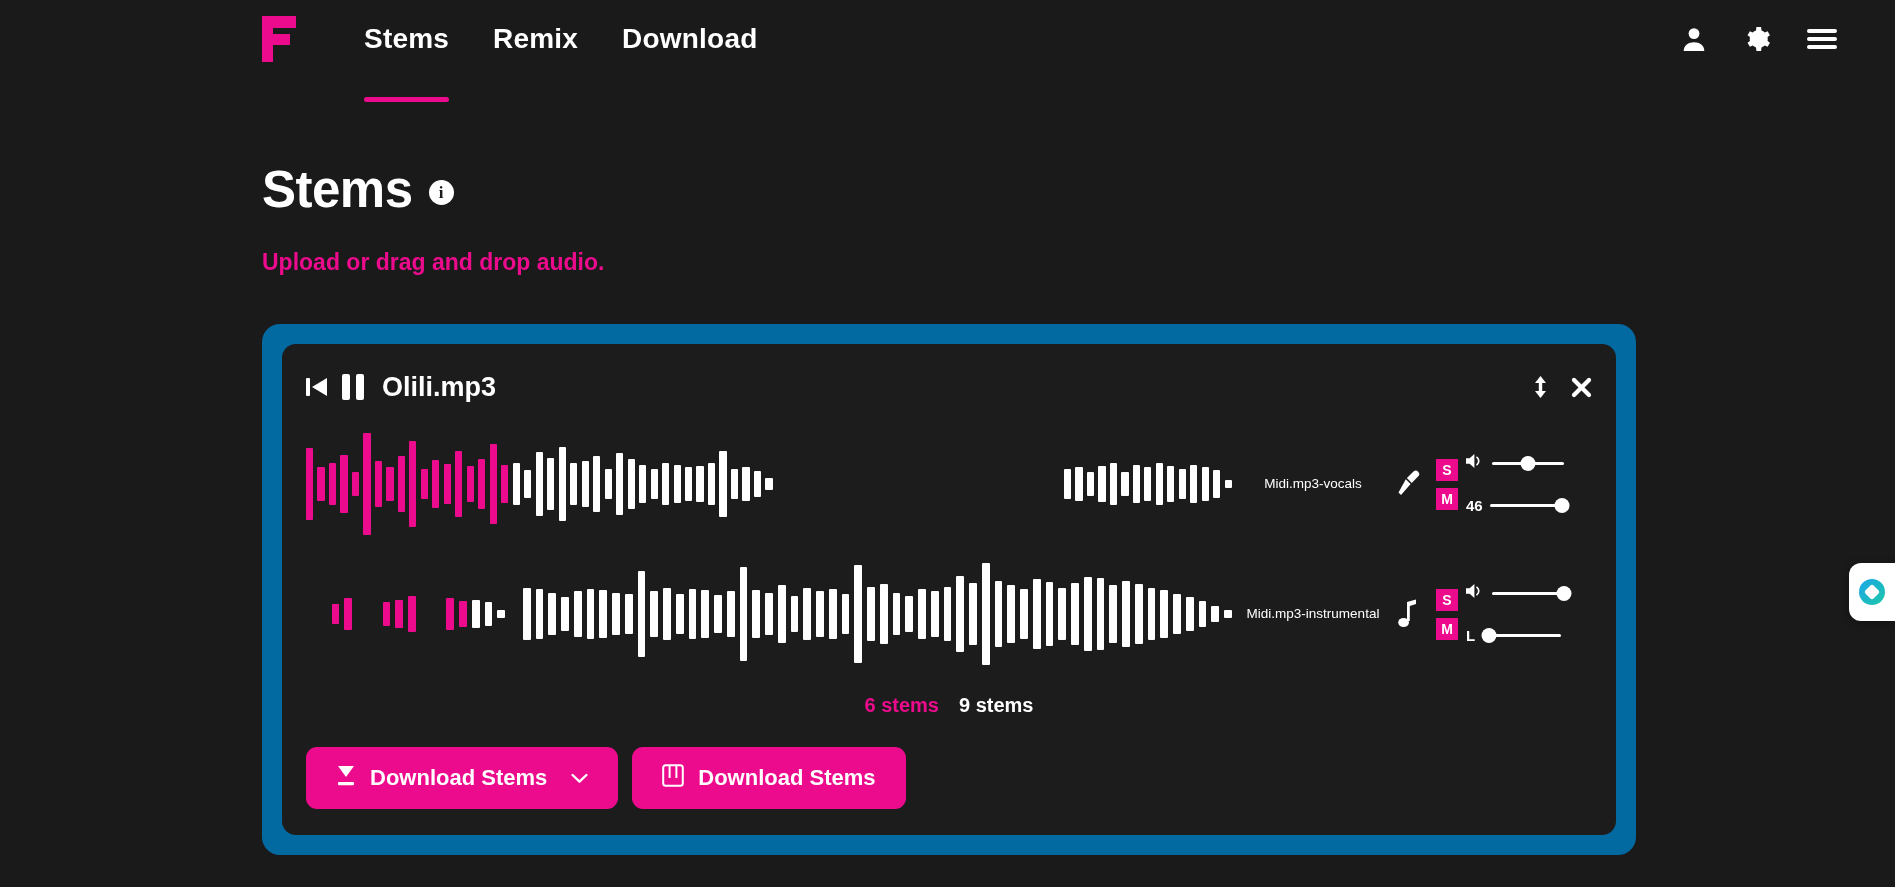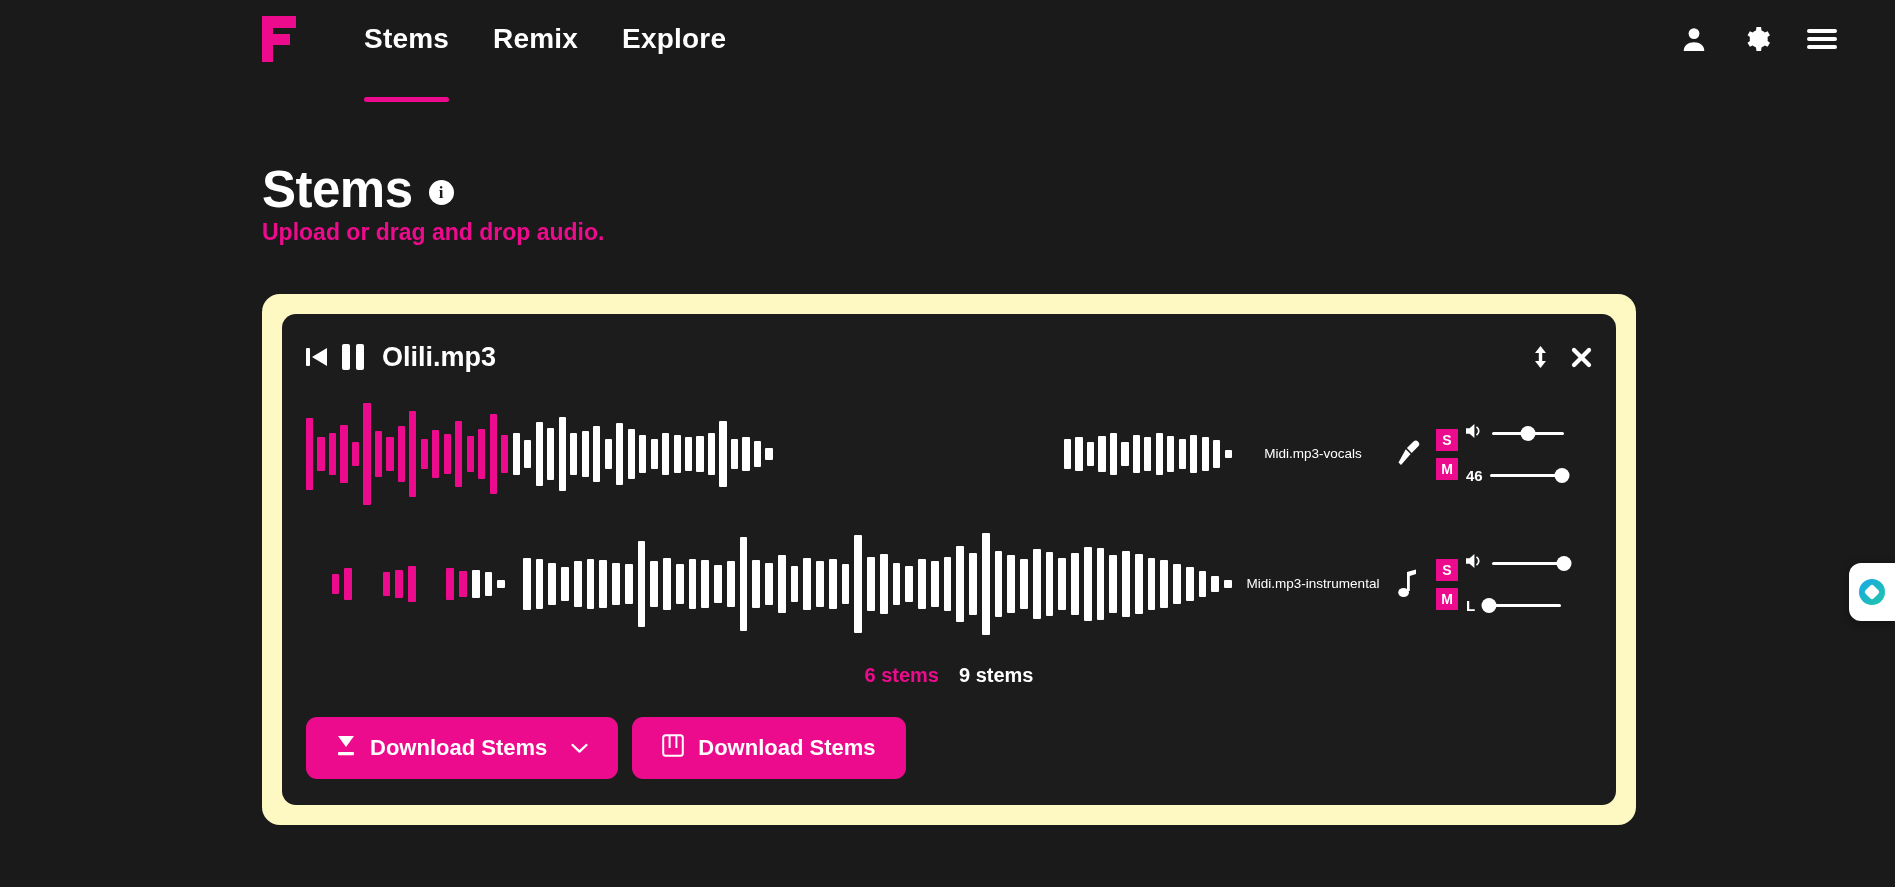--- a/index.html
+++ b/index.html
@@ -89,31 +89,32 @@
     background: #ffffff;
     color: #1a1a1a;
     font-size: 17px;
     font-weight: bold;
     font-family: "Liberation Serif", serif;
     display: flex; align-items: center; justify-content: center;
     margin-top: 6px;
     cursor: pointer;
   }
   .subtitle {
+    margin-top: 30px;
     font-size: 23px;
     font-weight: bold;
     color: #ec0b8c;
     cursor: pointer;
   }
 
   
   .outer-card {
     margin-top: 48px;
     width: 1374px;
-    background: #fef9c3;
+    background: #0369a1;
     border-radius: 18px;
     padding: 20px;
   }
   .inner-card {
     background: #1c1c1c;
     border-radius: 14px;
     padding: 22px 24px 26px 24px;
   }
 
   .player-head {
@@ -290,21 +291,21 @@
 
   <nav class="nav">
     <div class="nav-item">
       <span>Stems</span>
       <div class="nav-underline"></div>
     </div>
     <div class="nav-item">
       <span>Remix</span>
     </div>
     <div class="nav-item">
-      <span>Explore</span>
+      <span>Download</span>
     </div>
   </nav>
 
   <div class="header-right">
     <div class="hdr-icon">
       <svg width="26" height="28" viewBox="0 0 24 24" fill="#ffffff">
         <circle cx="12" cy="7" r="5"></circle>
         <path d="M2.5 23c0-5 4.3-8 9.5-8s9.5 3 9.5 8z"></path>
       </svg>
     </div>

